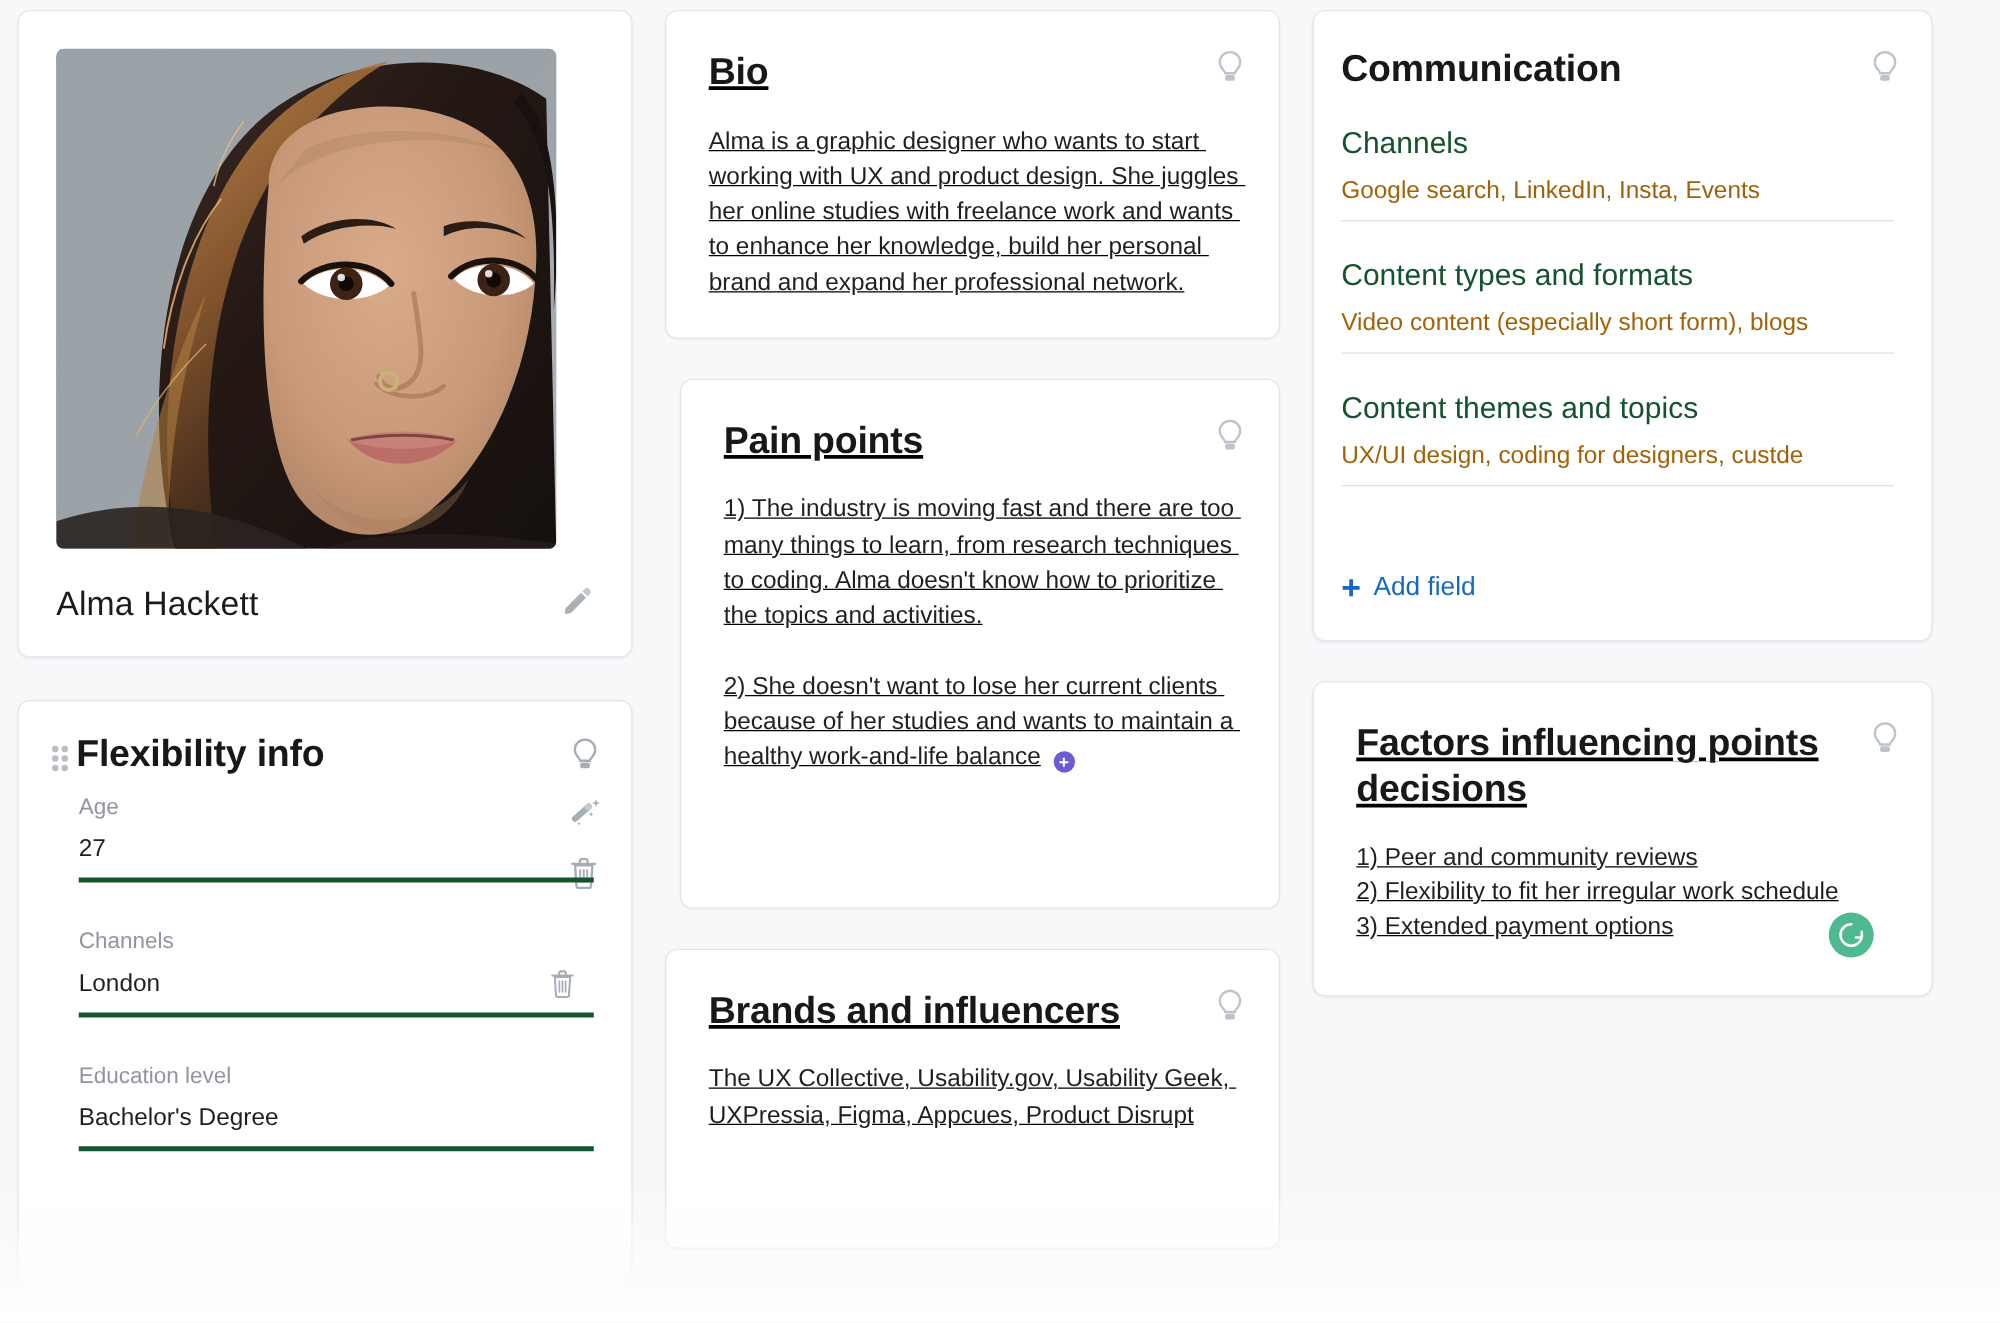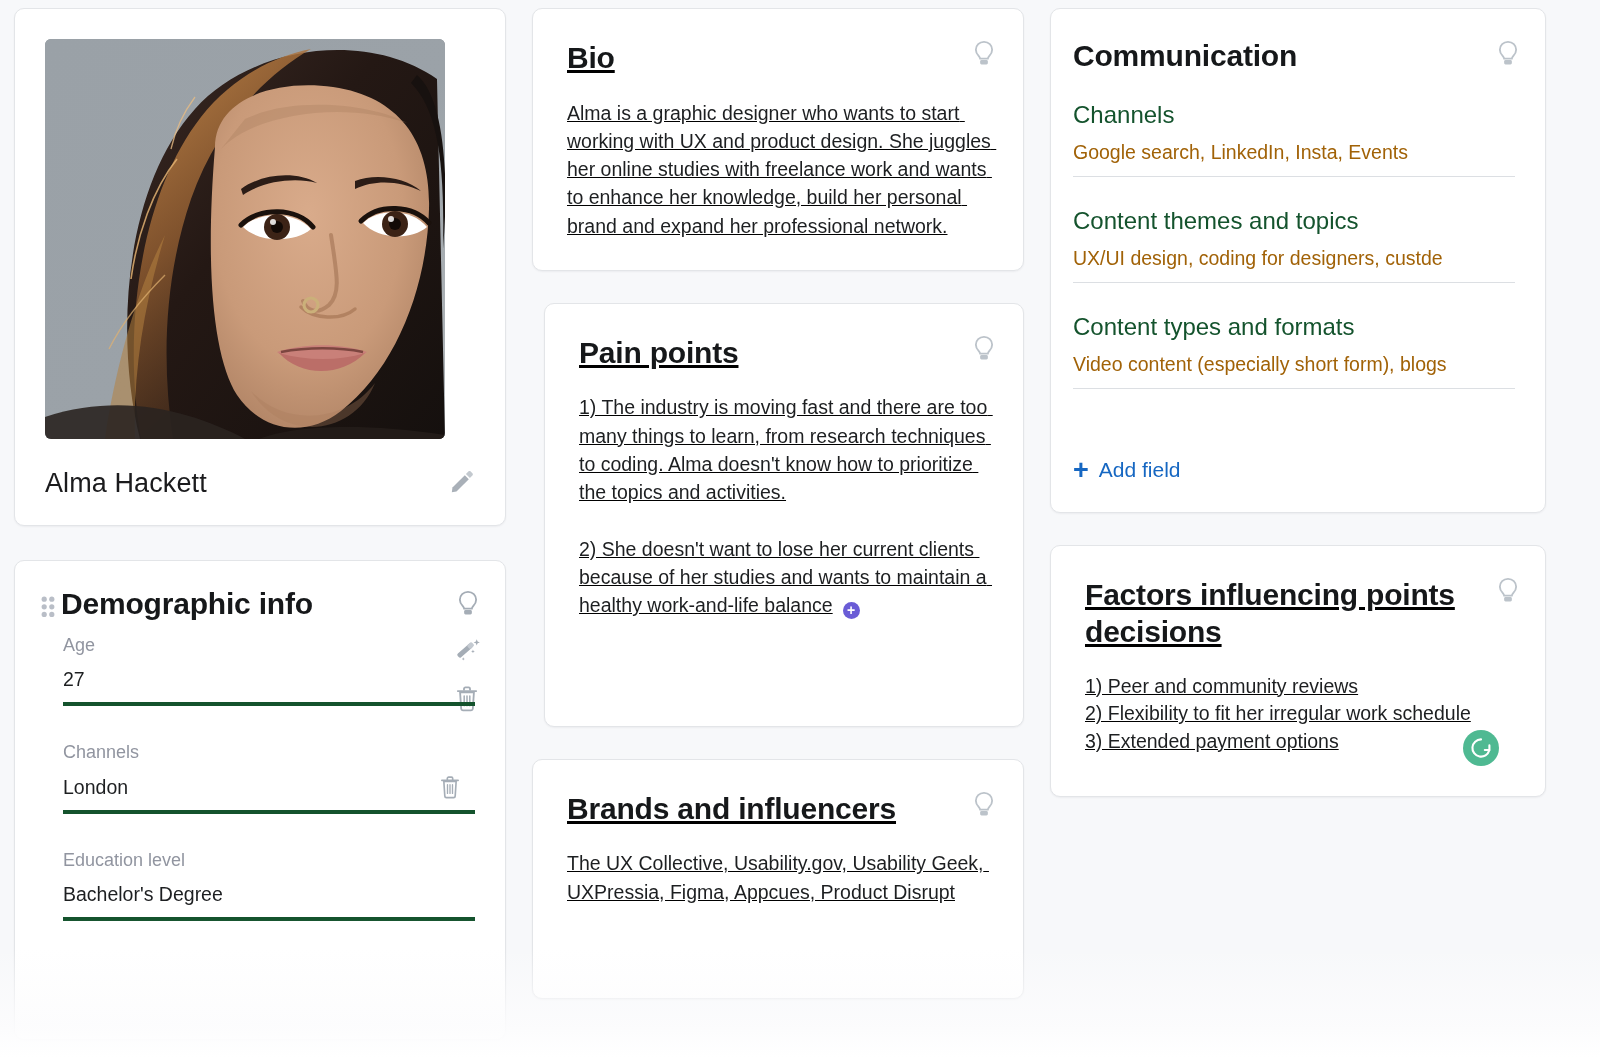--- a/index.html
+++ b/index.html
@@ -328,21 +328,21 @@
         <span class="drag-dots">
           <svg width="14" height="22" viewBox="0 0 14 22" aria-hidden="true">
             <circle cx="3.2" cy="3.2" r="2.6" fill="#b9bec7"></circle>
             <circle cx="10.8" cy="3.2" r="2.6" fill="#b9bec7"></circle>
             <circle cx="3.2" cy="10.8" r="2.6" fill="#b9bec7"></circle>
             <circle cx="10.8" cy="10.8" r="2.6" fill="#b9bec7"></circle>
             <circle cx="3.2" cy="18.4" r="2.6" fill="#b9bec7"></circle>
             <circle cx="10.8" cy="18.4" r="2.6" fill="#b9bec7"></circle>
           </svg>
         </span>
-        <div class="demo-title">Demographic info</div>
+        <div class="demo-title">Flexibility info</div>
       </div>
 
       <div class="field">
         <div class="field-label">Age</div>
         <div class="field-value-row">
           <span class="field-value">27</span>
         </div>
       </div>
 
       <div class="field" style="margin-top:36px;">
@@ -420,27 +420,27 @@
       </span>
 
       <h2 class="card-title tight">Communication</h2>
 
       <div class="comm-field">
         <div class="comm-label">Channels</div>
         <div class="comm-value">Google search, LinkedIn, Insta, Events</div>
       </div>
 
       <div class="comm-field" style="margin-top:30px;">
+        <div class="comm-label">Content types and formats</div>
+        <div class="comm-value">Video content (especially short form), blogs</div>
+      </div>
+
+      <div class="comm-field" style="margin-top:30px;">
         <div class="comm-label">Content themes and topics</div>
         <div class="comm-value">UX/UI design, coding for designers, custde</div>
-      </div>
-
-      <div class="comm-field" style="margin-top:30px;">
-        <div class="comm-label">Content types and formats</div>
-        <div class="comm-value">Video content (especially short form), blogs</div>
       </div>
 
       <div class="add-field">
         <span class="plus">+</span>
         <span>Add field</span>
       </div>
     </div>
 
     <div class="card card-pad" style="min-height:252px; padding-right:34px;">
       <span class="bulb" style="right:24px;">

